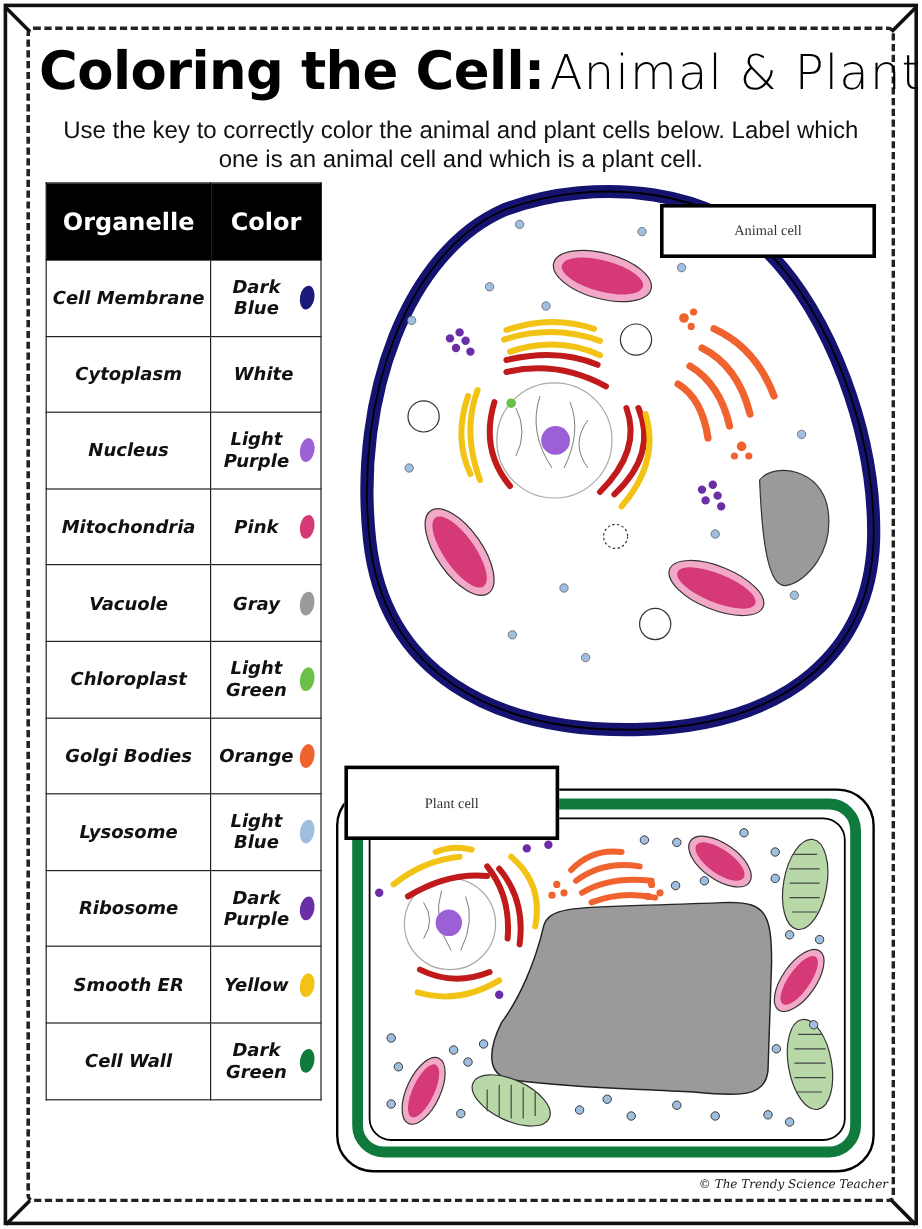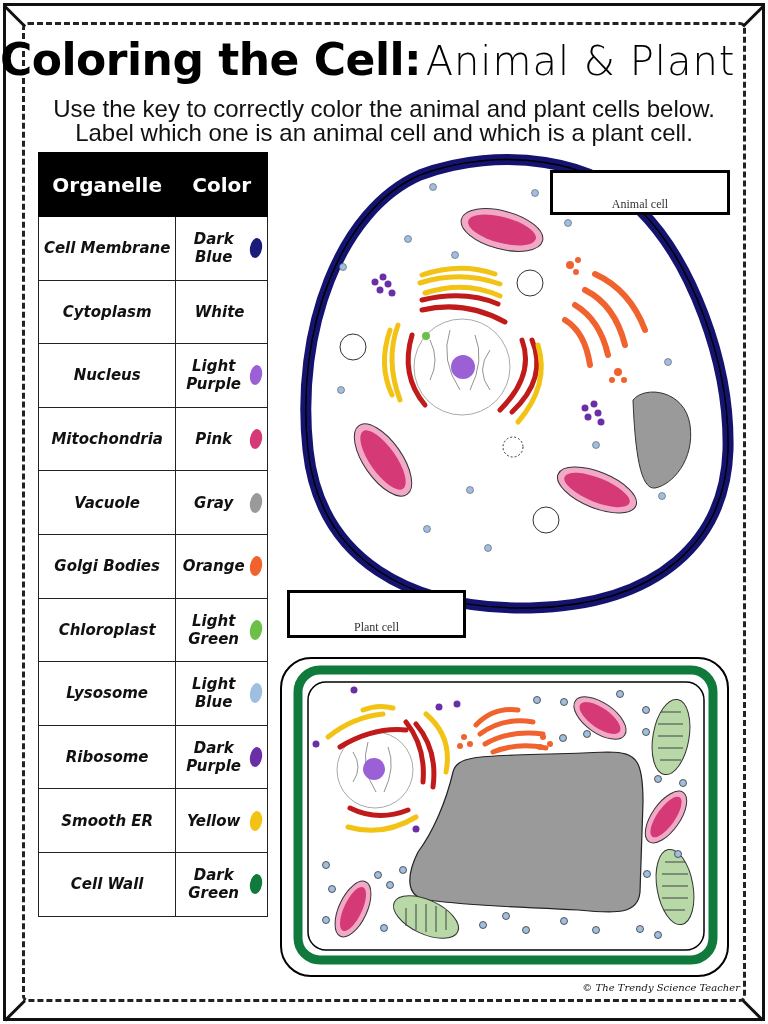--- a/index.html
+++ b/index.html
@@ -3,34 +3,34 @@
 <meta charset="utf-8">
 <style>
   * { box-sizing: border-box; margin: 0; padding: 0; }
   html, body { width: 768px; height: 1024px; background: #ffffff; overflow: hidden; }
   body { position: relative; font-family: "Liberation Sans", sans-serif; color: #111; }
 
   .page-frame { position: absolute; left: 3px; top: 3px; width: 762px; height: 1018px; border: 3px solid #111; }
   .inner-frame { position: absolute; left: 22px; top: 22px; width: 724px; height: 980px; border: 3px dashed #222; border-radius: 6px; }
   .corner-line { position: absolute; width: 28px; height: 3px; background: #111; transform-origin: left center; }
 
-  .title { position: absolute; left: 0; top: 34px; width: 768px; text-align: left; white-space: nowrap; }
+  .title { position: absolute; left: 0; top: 34px; width: 768px; text-align: right; white-space: nowrap; }
   .title-bold { font-family: "DejaVu Sans", sans-serif; font-weight: 900; font-size: 44px; letter-spacing: -0.5px; color: #000; }
   .title-light { font-family: "DejaVu Sans", sans-serif; font-weight: 300; font-size: 40px; color: #000; letter-spacing: 1px; }
 
-  .instructions { position: absolute; left: 40px; top: 97px; width: 688px; text-align: center; font-family: "Liberation Sans", sans-serif; font-size: 24px; line-height: 24px; color: #111; }
+  .instructions { position: absolute; left: 40px; top: 97px; width: 688px; text-align: center; font-family: "Liberation Sans", sans-serif; font-size: 20px; line-height: 24px; color: #111; }
 
   .key-table { position: absolute; left: 38px; top: 152px; width: 230px; border-collapse: collapse; }
   .key-table th { background: #000000; color: #fff; font-family: "DejaVu Sans", sans-serif; font-weight: bold; font-size: 20px; height: 64px; border: 1px solid #000; }
   .key-table td { border: 1px solid #222; height: 63.6px; text-align: center; font-family: "DejaVu Sans", sans-serif; font-weight: bold; font-size: 15px; line-height: 18px; vertical-align: middle; font-style: italic; }
   .key-table td.org { width: 138px; }
   .key-table td.col { width: 92px; position: relative; padding-right: 16px; }
   .swatch { position: absolute; right: 5px; top: 50%; width: 12px; height: 20px; border-radius: 50%; transform: translateY(-50%) rotate(10deg); }
 
-  .label-box { position: absolute; background: #fff; border: 3px solid #000; font-family: "Liberation Serif", serif; font-size: 12px; color: #333; display: flex; align-items: flex-end; justify-content: center; }
+  .label-box { position: absolute; background: #fff; border: 3px solid #000; font-family: "Liberation Serif", serif; font-size: 12px; color: #333; display: flex; align-items: center; justify-content: center; }
 
   .diagram { position: absolute; }
 
   .credit { position: absolute; right: 28px; top: 982px; font-family: "DejaVu Serif", serif; font-style: italic; font-size: 10px; color: #111; text-align: center; }
 </style>
 </head>
 <body>
 
 <div class="page-frame"></div>
 <div class="inner-frame"></div>
@@ -68,26 +68,26 @@
       </tr>
       <tr>
         <td class="org">Mitochondria</td>
         <td class="col"><span>Pink</span><span class="swatch" style="background: rgb(214, 58, 118);"></span></td>
       </tr>
       <tr>
         <td class="org">Vacuole</td>
         <td class="col"><span>Gray</span><span class="swatch" style="background: rgb(154, 154, 154);"></span></td>
       </tr>
       <tr>
+        <td class="org">Chloroplast</td>
+        <td class="col"><span>Light Green</span><span class="swatch" style="background: rgb(108, 192, 74);"></span></td>
+      </tr>
+      <tr>
         <td class="org">Golgi Bodies</td>
         <td class="col"><span>Orange</span><span class="swatch" style="background: rgb(240, 99, 46);"></span></td>
-      </tr>
-      <tr>
-        <td class="org">Chloroplast</td>
-        <td class="col"><span>Light Green</span><span class="swatch" style="background: rgb(108, 192, 74);"></span></td>
       </tr>
       <tr>
         <td class="org">Lysosome</td>
         <td class="col"><span>Light Blue</span><span class="swatch" style="background: rgb(159, 191, 224);"></span></td>
       </tr>
       <tr>
         <td class="org">Ribosome</td>
         <td class="col"><span>Dark Purple</span><span class="swatch" style="background: rgb(106, 47, 166);"></span></td>
       </tr>
       <tr>
@@ -297,17 +297,17 @@
     <circle cx="248" cy="278" r="3.5"></circle>
       <circle cx="286" cy="269" r="3.5"></circle>
       <circle cx="318" cy="278" r="3.5"></circle>
     <circle cx="362" cy="277" r="3.5"></circle>
       <circle cx="380" cy="283" r="3.5"></circle>
       <circle cx="400" cy="202" r="3.5"></circle>
     <circle cx="369" cy="222" r="3.5"></circle>
   </g>
 </svg>
 
-<div class="label-box" style="left:287px;top:590px;width:179px;height:48px;">
+<div class="label-box" style="left:287px;top:638px;width:179px;height:62px;">
   <span>Plant cell</span>
 </div>
 
 <div class="credit">© The Trendy Science Teacher</div>
 
 </body></html>

